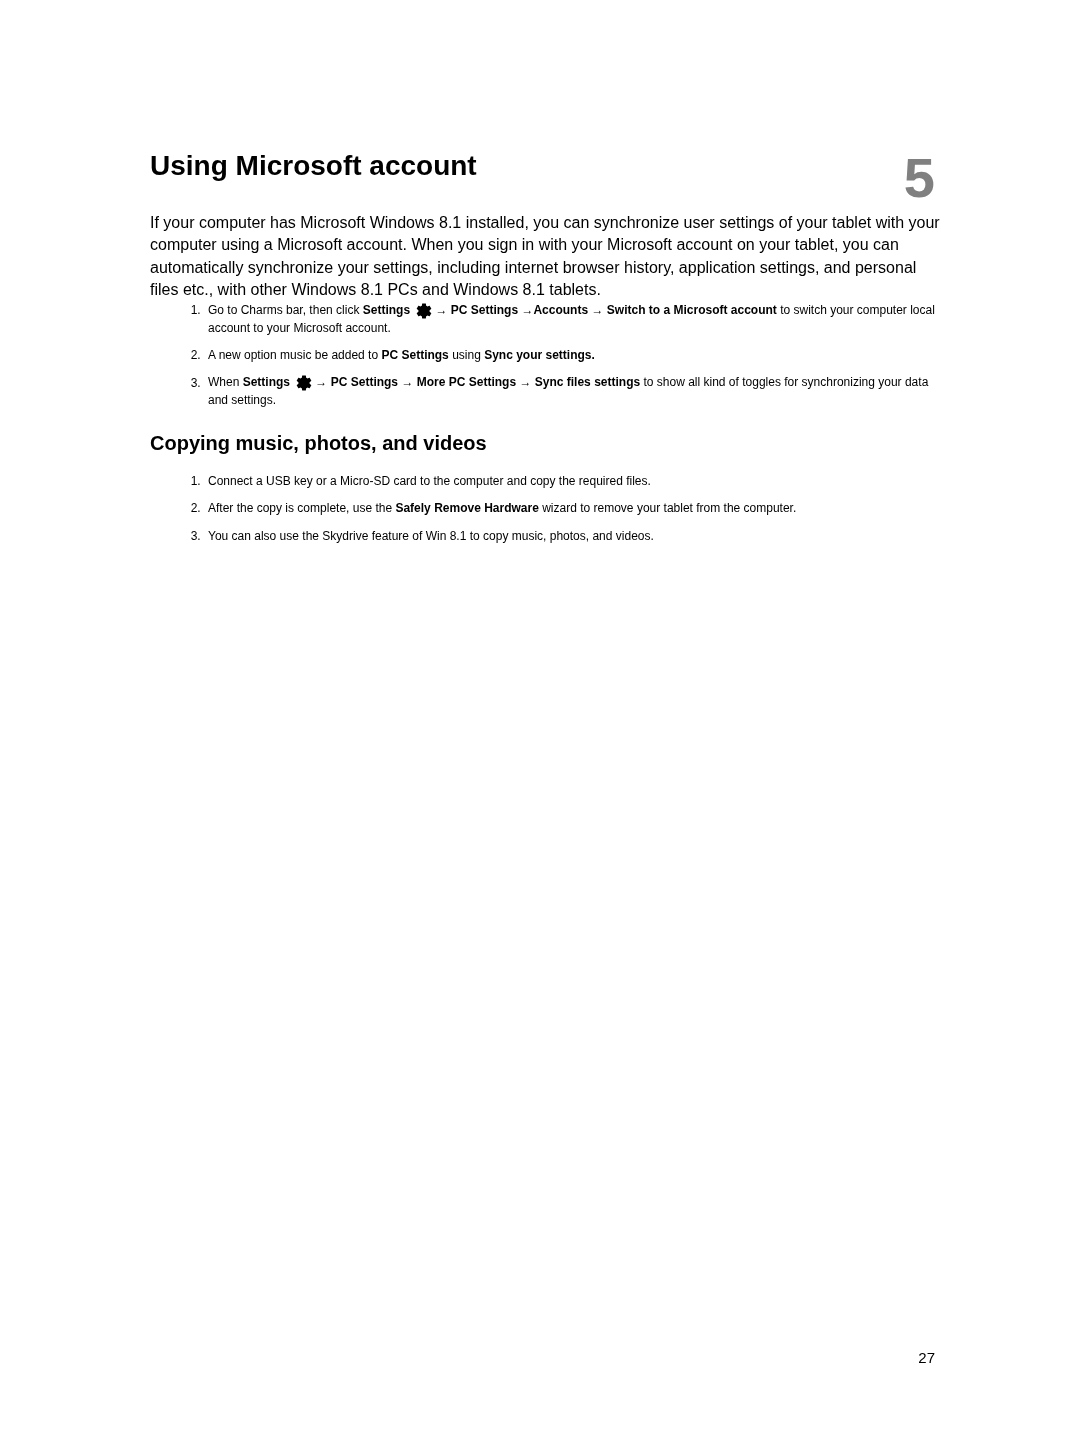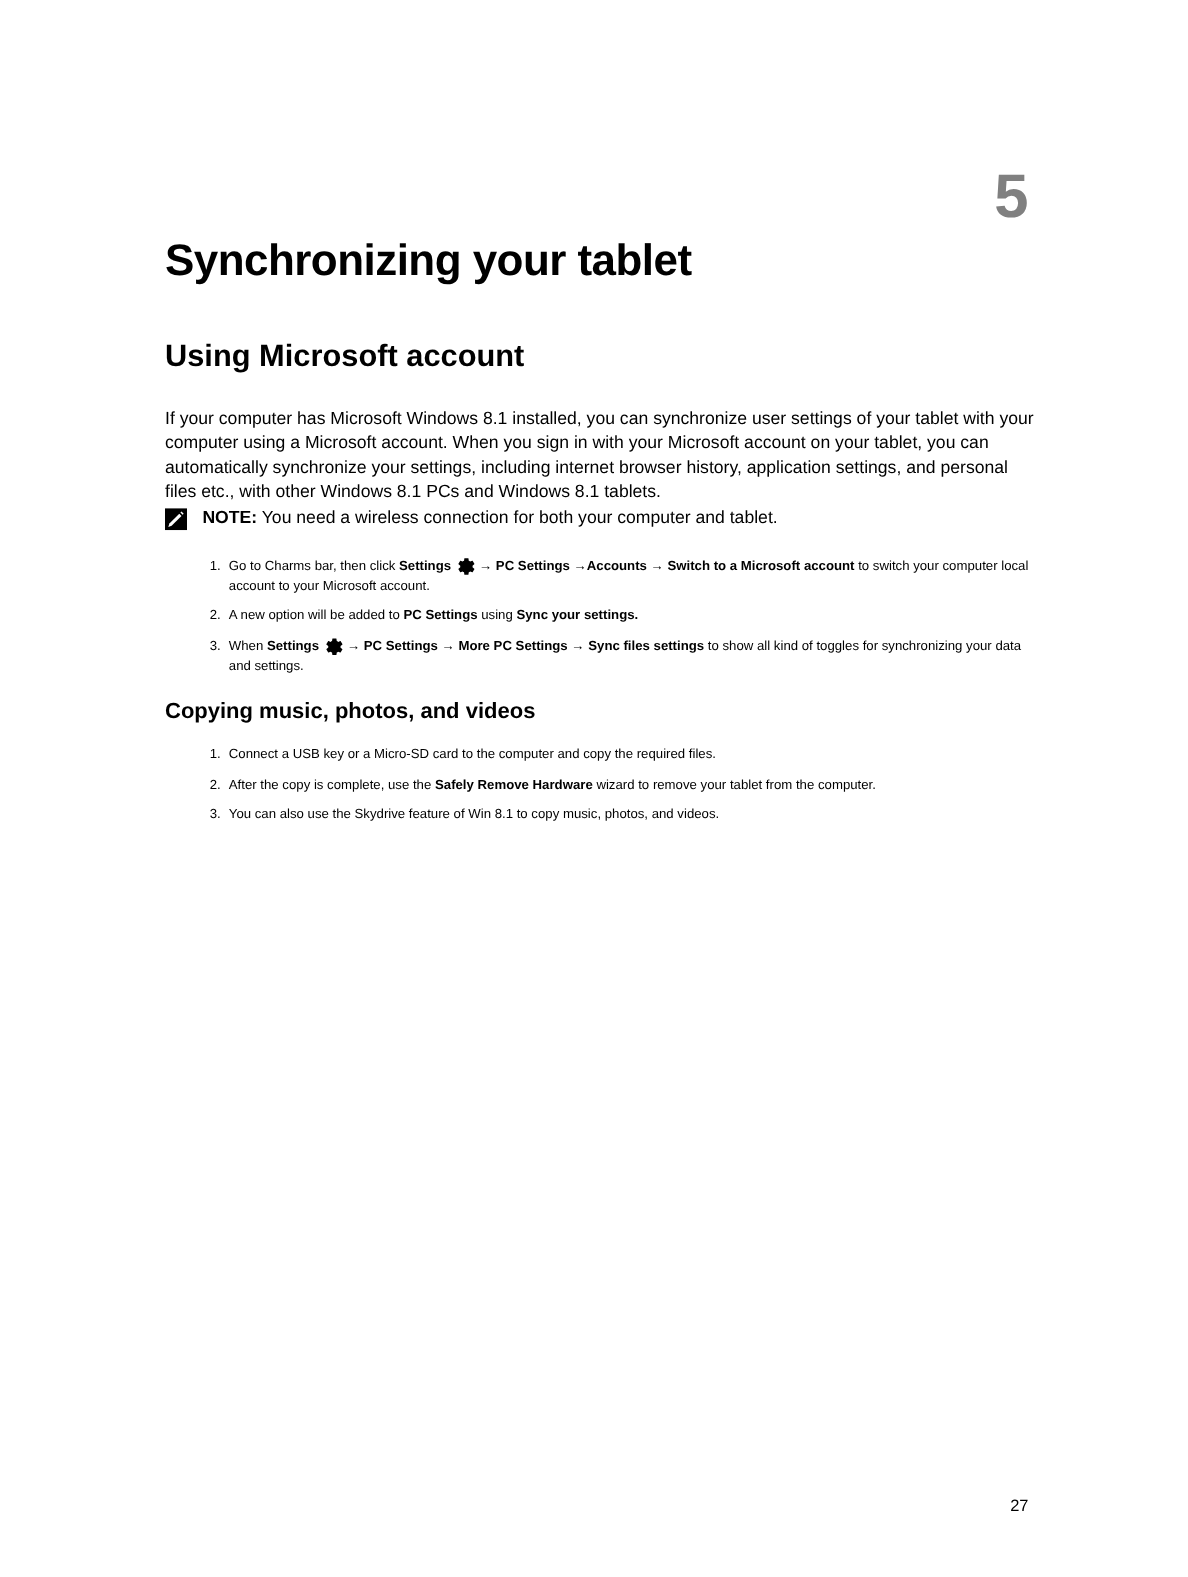--- a/index.html
+++ b/index.html
@@ -79,62 +79,49 @@
       margin: 0 2px;
     }
     h3.subsection {
       font-size: 20px;
       font-weight: 700;
       margin-bottom: 18px;
       margin-top: 6px;
     }
     .page-number {
       position: absolute;
-      bottom: 56px;
+      bottom: 68px;
       right: 145px;
       font-size: 15px;
       margin-left: 33px;
     }
     b {
       font-weight: 700;
     }
   </style>
 </head>
 <body>
 
 <div class="page">
   <div class="chapter-number">5</div>
 
-  <h1 class="title">Synchronizing your tablet</h1>
 
   <h2 class="section">Using Microsoft account</h2>
 
   <p class="intro">If your computer has Microsoft Windows 8.1 installed, you can synchronize user settings of your tablet with your computer using a Microsoft account. When you sign in with your Microsoft account on your tablet, you can automatically synchronize your settings, including internet browser history, application settings, and personal files etc., with other Windows 8.1 PCs and Windows 8.1 tablets.</p>
 
-  <div class="note-row">
-    <span class="note-icon">
-      <svg viewBox="0 0 20 20" xmlns="http://www.w3.org/2000/svg">
-        <rect x="0" y="0" width="20" height="20" fill="#000"></rect>
-        <path d="M4 14 L13 5 L15 7 L6 16 L3 17 L4 14 Z" fill="#fff"></path>
-        <path d="M14 4 L16 6 L17 5 L15 3 Z" fill="#fff"></path>
-      </svg>
-    </span>
-    <p class="note-text">
-      <b>NOTE:</b><span> You need a wireless connection for both your computer and tablet.</span>
-    </p>
-  </div>
 
   <ol class="steps">
     <li>
       <span>Go to Charms bar, then click </span><b>Settings </b><span class="gear-icon"><svg viewBox="0 0 24 24" fill="#000">
             <path d="M12,8A4,4 0 0,1 16,12A4,4 0 0,1 12,16A4,4 0 0,1 8,12A4,4 0 0,1 12,8M12,10A2,2 0 0,0 10,12A2,2 0 0,0 12,14A2,2 0 0,0 14,12A2,2 0 0,0 12,10M10,22C9.75,22 9.54,21.82 9.5,21.58L9.13,18.93C8.5,18.68 7.96,18.34 7.44,17.94L4.95,18.95C4.73,19.03 4.46,18.95 4.34,18.73L2.34,15.27C2.21,15.05 2.27,14.78 2.46,14.63L4.57,12.97L4.5,12L4.57,11L2.46,9.37C2.27,9.22 2.21,8.95 2.34,8.73L4.34,5.27C4.46,5.05 4.73,4.96 4.95,5.05L7.44,6.05C7.96,5.66 8.5,5.32 9.13,5.07L9.5,2.42C9.54,2.18 9.75,2 10,2H14C14.25,2 14.46,2.18 14.5,2.42L14.87,5.07C15.5,5.32 16.04,5.66 16.56,6.05L19.05,5.05C19.27,4.96 19.54,5.05 19.66,5.27L21.66,8.73C21.79,8.95 21.73,9.22 21.54,9.37L19.43,11L19.5,12L19.43,13L21.54,14.63C21.73,14.78 21.79,15.05 21.66,15.27L19.66,18.73C19.54,18.95 19.27,19.04 19.05,18.95L16.56,17.95C16.04,18.34 15.5,18.68 14.87,18.93L14.5,21.58C14.46,21.82 14.25,22 14,22H10Z"></path>
           </svg></span><span>→ </span><b>PC Settings </b><span>→</span><b>Accounts </b><span>→ </span><b>Switch to a Microsoft account</b><span> to switch your computer local account to your Microsoft account.</span>
     </li>
     <li>
-      <span>A new option will be added to </span><b>PC Settings</b><span> using </span><b>Sync your settings.</b>
+      <span>A new option music be added to </span><b>PC Settings</b><span> using </span><b>Sync your settings.</b>
     </li>
     <li>
       <span>When </span><b>Settings </b><span class="gear-icon"><svg viewBox="0 0 24 24" fill="#000">
             <path d="M12,8A4,4 0 0,1 16,12A4,4 0 0,1 12,16A4,4 0 0,1 8,12A4,4 0 0,1 12,8M12,10A2,2 0 0,0 10,12A2,2 0 0,0 12,14A2,2 0 0,0 14,12A2,2 0 0,0 12,10M10,22C9.75,22 9.54,21.82 9.5,21.58L9.13,18.93C8.5,18.68 7.96,18.34 7.44,17.94L4.95,18.95C4.73,19.03 4.46,18.95 4.34,18.73L2.34,15.27C2.21,15.05 2.27,14.78 2.46,14.63L4.57,12.97L4.5,12L4.57,11L2.46,9.37C2.27,9.22 2.21,8.95 2.34,8.73L4.34,5.27C4.46,5.05 4.73,4.96 4.95,5.05L7.44,6.05C7.96,5.66 8.5,5.32 9.13,5.07L9.5,2.42C9.54,2.18 9.75,2 10,2H14C14.25,2 14.46,2.18 14.5,2.42L14.87,5.07C15.5,5.32 16.04,5.66 16.56,6.05L19.05,5.05C19.27,4.96 19.54,5.05 19.66,5.27L21.66,8.73C21.79,8.95 21.73,9.22 21.54,9.37L19.43,11L19.5,12L19.43,13L21.54,14.63C21.73,14.78 21.79,15.05 21.66,15.27L19.66,18.73C19.54,18.95 19.27,19.04 19.05,18.95L16.56,17.95C16.04,18.34 15.5,18.68 14.87,18.93L14.5,21.58C14.46,21.82 14.25,22 14,22H10Z"></path>
           </svg></span><span>→ </span><b>PC Settings </b><span>→ </span><b>More PC Settings </b><span>→ </span><b>Sync files settings</b><span> to show all kind of toggles for synchronizing your data and settings.</span>
     </li>
   </ol>
 
   <h3 class="subsection">Copying music, photos, and videos</h3>
 

